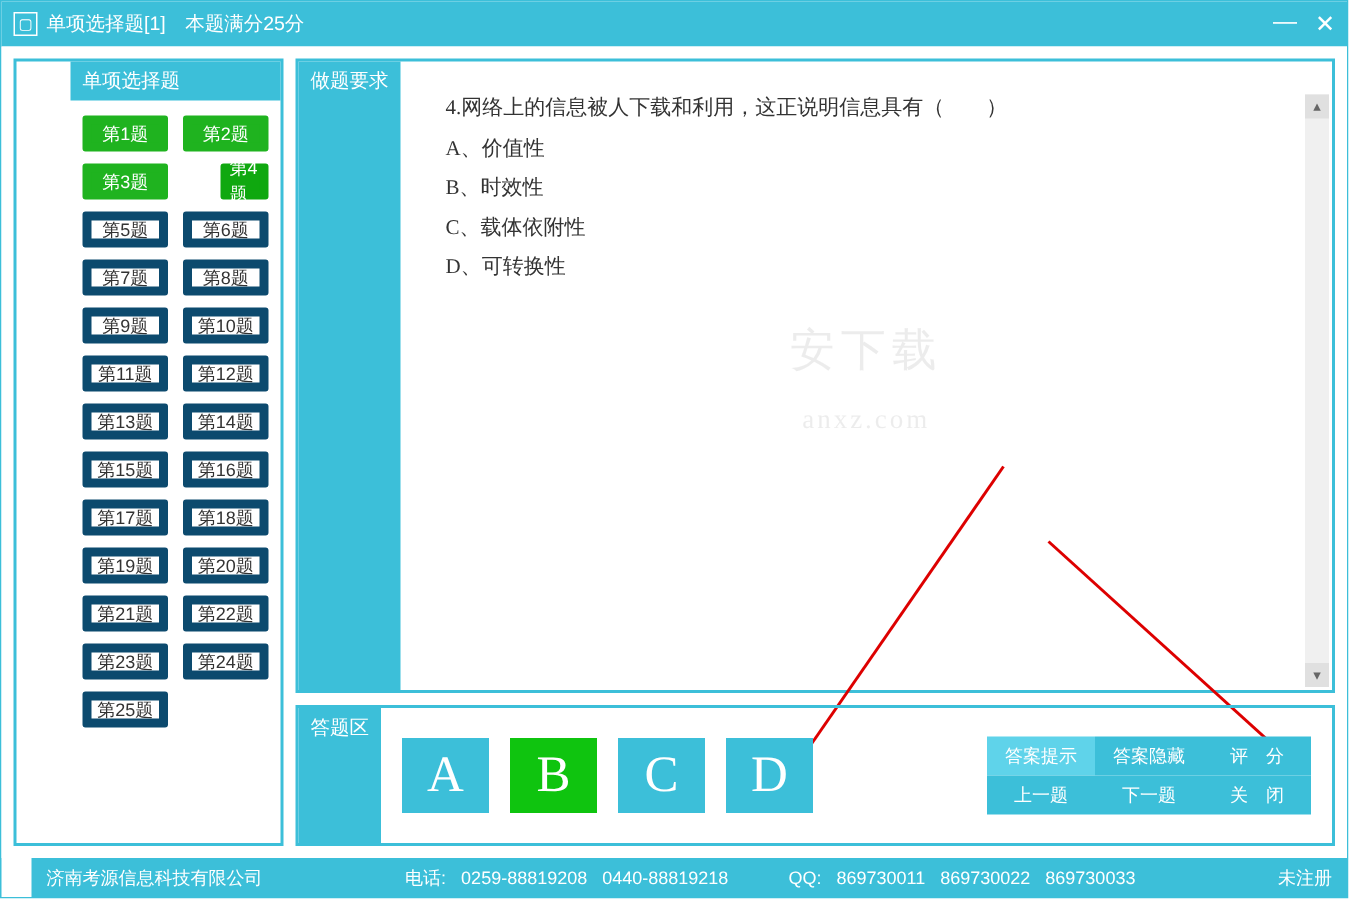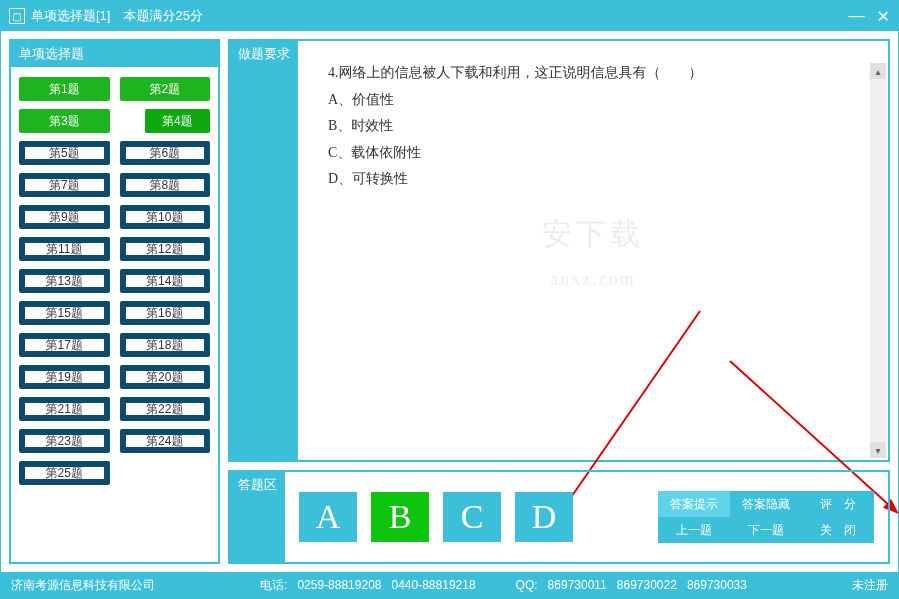--- a/index.html
+++ b/index.html
@@ -4,21 +4,21 @@
 <style>
 * { box-sizing: border-box; margin: 0; padding: 0; }
 body { font-family: "Microsoft YaHei", SimSun, sans-serif; font-size: 13px; background: #fff; }
 .window { width: 899px; height: 599px; border: 1px solid #3cbfd9; display: flex; flex-direction: column; position: relative; }
 .titlebar { height: 30px; background: #3cbfd9; color: #fff; display: flex; align-items: center; padding: 0 8px; }
 .titlebar-icon { width: 16px; height: 16px; border: 1px solid #fff; margin-right: 6px; display: flex; align-items: center; justify-content: center; font-size: 10px; }
 .titlebar-text { flex: 1; font-size: 13px; }
 .win-controls { display: flex; gap: 12px; font-size: 16px; }
 .win-controls span { cursor: pointer; }
 .main { flex: 1; display: flex; padding: 8px; gap: 8px; background: #fff; }
-.sidebar { width: 211px; border: 2px solid #3cbfd9; display: flex; flex-direction: column; }
+.sidebar { width: 180px; border: 2px solid #3cbfd9; display: flex; flex-direction: column; padding-left: 36px; }
 .sidebar-header { background: #3cbfd9; color: #fff; padding: 4px 8px; font-size: 13px; }
 .sidebar-body { flex: 1; padding: 10px 8px; overflow-y: auto; }
 .qgrid { display: grid; grid-template-columns: 1fr 1fr; gap: 8px 10px; }
 .qbtn { height: 24px; background: #fff; border: 6px solid #0c4a6e; border-radius: 2px; cursor: pointer; font-size: 12px; color: #333; display: flex; align-items: center; justify-content: center; }
 .qbtn.answered { background: #1fb31f; color: #fff; border-color: #1fb31f; }
 .qbtn.current { background: #0fa80f; color: #fff; border-color: #0fa80f; font-weight: normal; margin-left: 25px; }
 .content { flex: 1; display: flex; flex-direction: column; gap: 8px; }
 .panel { border: 2px solid #3cbfd9; display: flex; flex-direction: row; position: relative; }
 .panel-header { background: #3cbfd9; color: #fff; padding: 4px 8px; font-size: 13px; }
 .question-panel { flex: 1; }
@@ -27,21 +27,21 @@
 .scroll-up, .scroll-down { position: absolute; width: 16px; height: 16px; background: #e0e0e0; display: flex; align-items: center; justify-content: center; font-size: 10px; color: #666; }
 .scroll-up { top: 0; }
 .scroll-down { bottom: 0; }
 .answer-panel { height: 94px; justify-content: center; }
 .answer-body { flex: 1; display: flex; align-items: center; padding: 0 14px; gap: 14px; }
 .choice { width: 58px; height: 50px; background: #3cbfd9; color: #fff; font-size: 34px; display: flex; align-items: center; justify-content: center; cursor: pointer; font-family: "Times New Roman", serif; }
 .choice.selected { background: #0fc40f; }
 .action-area { margin-left: auto; display: grid; grid-template-columns: repeat(3, 72px); grid-template-rows: repeat(2, 26px); gap: 0; }
 .action-btn { background: #3cbfd9; color: #fff; border: none; cursor: pointer; font-size: 12px; display: flex; align-items: center; justify-content: center; }
 .action-btn.light { background: #5fd3ea; }
-.statusbar { height: 26px; background: #3cbfd9; color: #fff; display: flex; align-items: center; padding: 12px 10px; font-size: 12px; gap: 10px; }
+.statusbar { height: 26px; background: #3cbfd9; color: #fff; display: flex; align-items: center; padding: 12px 10px; font-size: 12px; gap: 10px; margin-left: 20px; }
 .statusbar .spacer { flex: 1; }
 .watermark { position: absolute; left: 50%; top: 50%; transform: translate(-50%, -50%); opacity: 0.15; font-size: 24px; color: #888; pointer-events: none; text-align: center; }
 .watermark .wm-top { font-size: 30px; letter-spacing: 4px; }
 .watermark .wm-bottom { font-size: 18px; letter-spacing: 2px; }
 .arrow { position: absolute; pointer-events: none; }
 </style>
 </head>
 <body>
 
 <div class="window">

